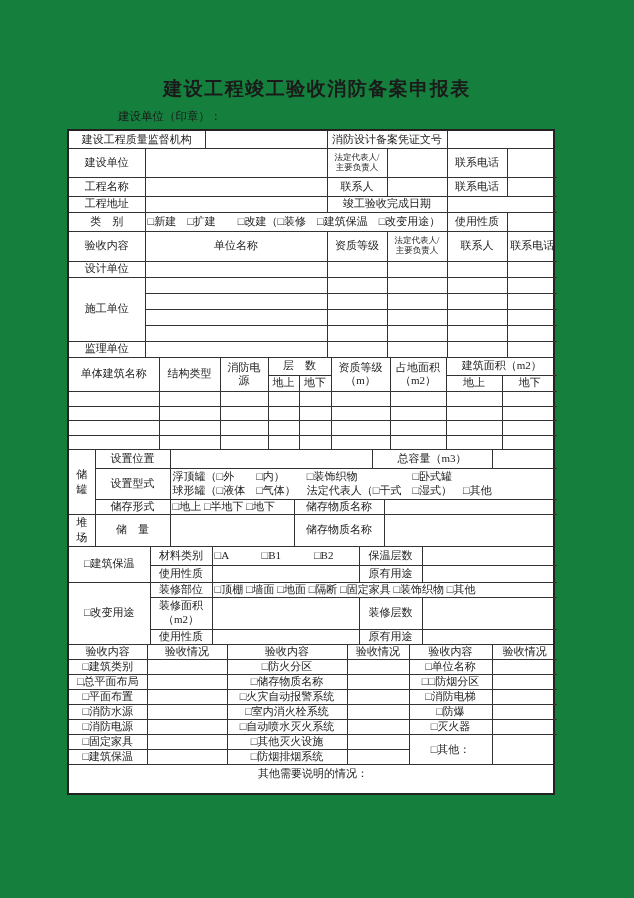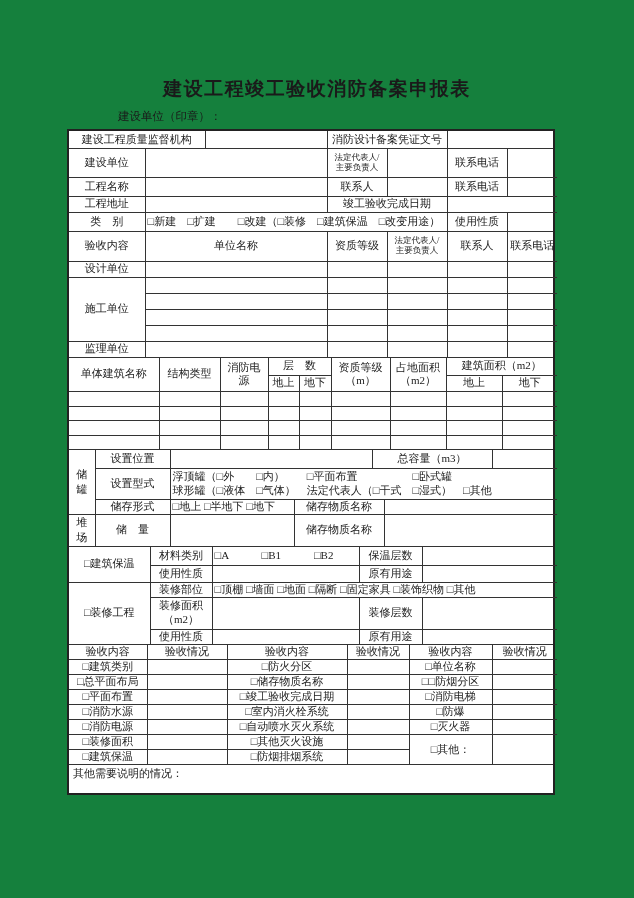--- a/index.html
+++ b/index.html
@@ -17,21 +17,21 @@
 
   .form { position: absolute; top: 129px; left: 67px; width: 488px; border: 2px solid #222; background: #fff; }
   .sec { border-bottom: 1px solid #333; }
   .sec:last-child { border-bottom: none; }
   table { border-collapse: collapse; table-layout: fixed; width: 100%; border-style: hidden; }
   td { border: 1px solid #333; font-size: 11px; text-align: center; vertical-align: middle;
        padding: 0 2px; line-height: 1.25; overflow: hidden; }
   .l { text-align: left; }
   .sm { font-size: 8.5px; line-height: 1.15; }
   .v { word-break: break-all; padding: 0 7px; line-height: 1.35; }
-  .tl { text-align: left; vertical-align: top; padding: 2px 4px; }
+  .tl { text-align: center; vertical-align: top; padding: 2px 4px; }
 
   .pageno { position: absolute; top: 823px; left: 0; width: 100%; text-align: center;
             font-size: 9px; font-family: "Liberation Sans", sans-serif; color: #222; }
 </style>
 </head>
 <body>
 
 <div class="sheet">
 
   <div class="title">建设工程竣工验收消防备案申报表</div>
@@ -276,21 +276,21 @@
             <tr style="height:18px">
           <td rowspan="3" class="v">储罐</td>
           <td>设置位置</td>
           <td colspan="2"></td>
           <td colspan="2">总容量（m3）</td>
           <td></td>
         </tr>
         <tr style="height:31px">
           <td>设置型式</td>
           <td colspan="5" class="l">
-            <div>浮顶罐（□外　　□内）　　□平面布置　　　　　□卧式罐</div>
+            <div>浮顶罐（□外　　□内）　　□装饰织物　　　　　□卧式罐</div>
             <div>球形罐（□液体　□气体）　法定代表人（□干式　□湿式）　□其他</div>
           </td>
         </tr>
         <tr style="height:15px">
           <td>储存形式</td>
           <td class="l">□地上 □半地下 □地下</td>
           <td colspan="2">储存物质名称</td>
           <td colspan="2"></td>
         </tr>
         <tr style="height:32px">
@@ -321,21 +321,21 @@
           <td>保温层数</td>
           <td></td>
         </tr>
         <tr style="height:17px">
           <td>使用性质</td>
           <td></td>
           <td>原有用途</td>
           <td></td>
         </tr>
         <tr style="height:15px">
-          <td rowspan="3">□装修工程</td>
+          <td rowspan="3">□改变用途</td>
           <td>装修部位</td>
           <td colspan="3" class="l">□顶棚 □墙面 □地面 □隔断 □固定家具 □装饰织物 □其他</td>
         </tr>
         <tr style="height:32px">
           <td>
             <div>装修面积</div>
             <div>（m2）</div>
           </td>
           <td></td>
           <td>装修层数</td>
@@ -382,21 +382,21 @@
           <td>□总平面布局</td>
           <td></td>
           <td>□储存物质名称</td>
           <td></td>
           <td>□□防烟分区</td>
           <td></td>
         </tr>
         <tr style="height:15px">
           <td>□平面布置</td>
           <td></td>
-          <td>□竣工验收完成日期</td>
+          <td>□火灾自动报警系统</td>
           <td></td>
           <td>□消防电梯</td>
           <td></td>
         </tr>
         <tr style="height:15px">
           <td>□消防水源</td>
           <td></td>
           <td>□室内消火栓系统</td>
           <td></td>
           <td>□防爆</td>
@@ -404,21 +404,21 @@
         </tr>
         <tr style="height:15px">
           <td>□消防电源</td>
           <td></td>
           <td>□自动喷水灭火系统</td>
           <td></td>
           <td>□灭火器</td>
           <td></td>
         </tr>
         <tr style="height:15px">
-          <td>□装修面积</td>
+          <td>□固定家具</td>
           <td></td>
           <td>□其他灭火设施</td>
           <td></td>
           <td rowspan="2">□其他：</td>
           <td rowspan="2"></td>
         </tr>
         <tr style="height:15px">
           <td>□建筑保温</td>
           <td></td>
           <td>□防烟排烟系统</td>

